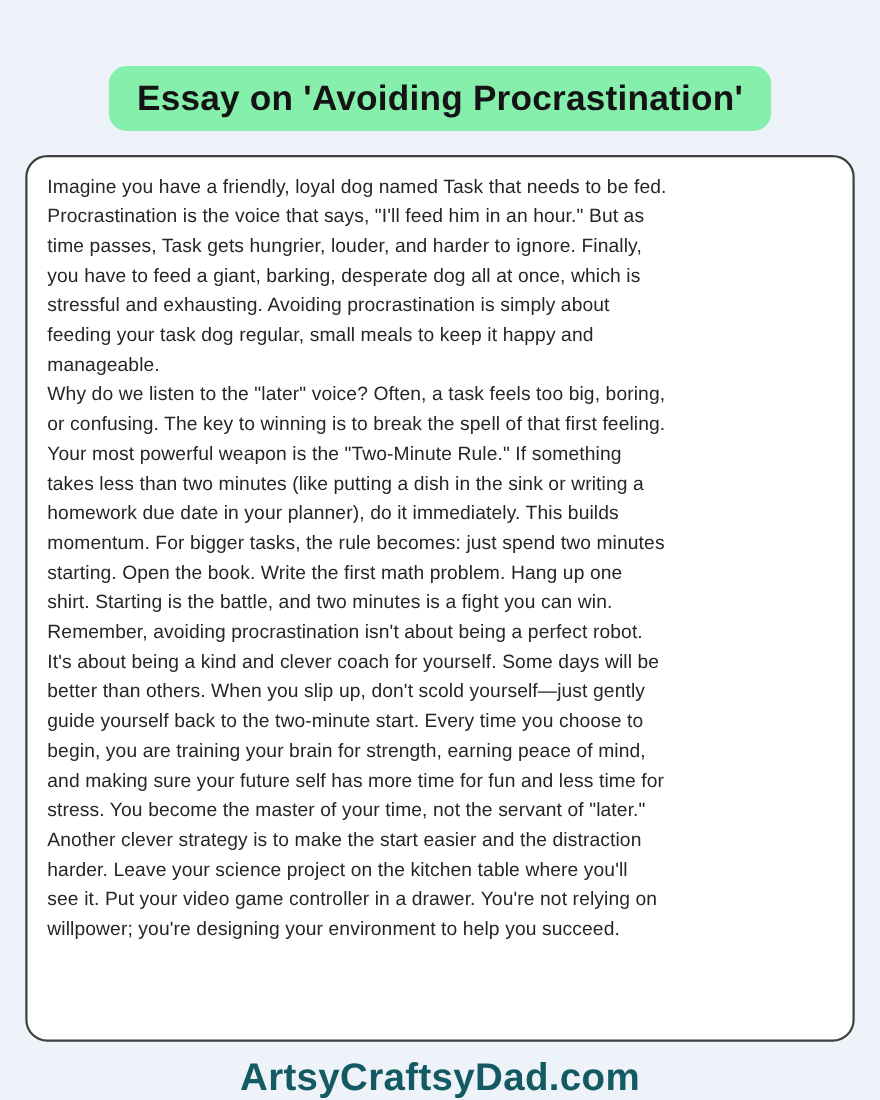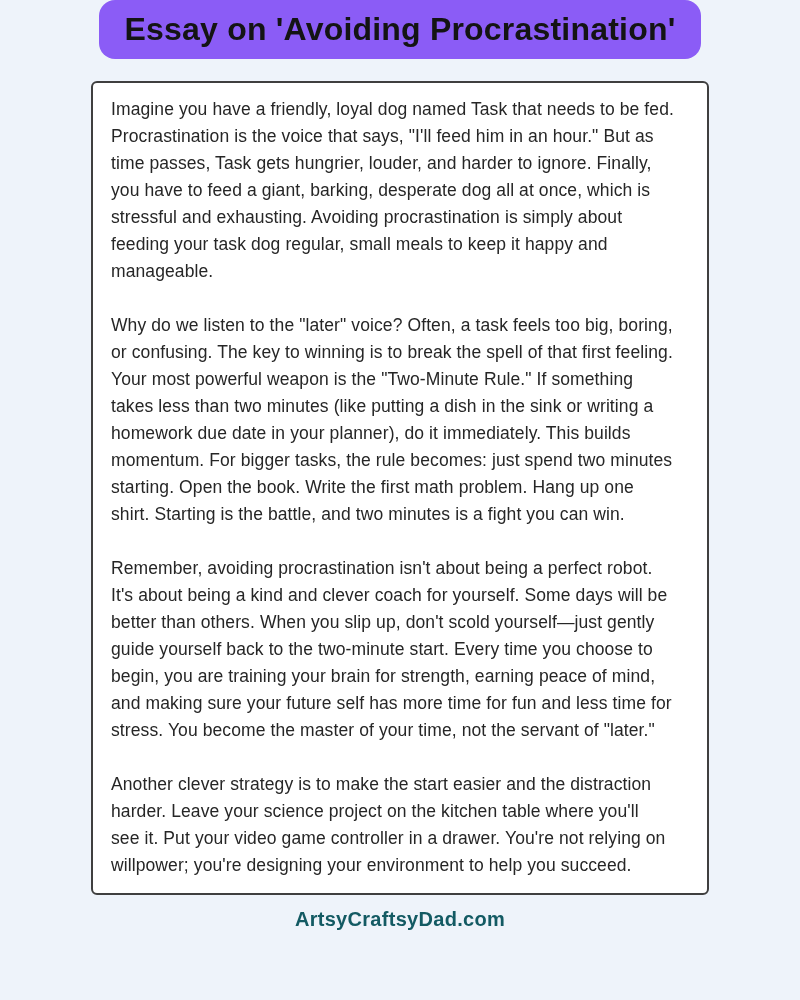--- a/index.html
+++ b/index.html
@@ -8,54 +8,54 @@
     height: 1000px;
     font-family: "Liberation Sans", sans-serif;
   }
   body {
     background: #eef3fa;
     display: flex;
     flex-direction: column;
     align-items: center;
   }
   .banner {
-    background: #8b5cf6;
+    margin-top: 60px;
+    background: #86efac;
     border-radius: 16px;
     padding: 11px 26px;
     max-width: 700px;
   }
   .banner h1 {
     font-size: 32px;
     font-weight: 700;
     color: #141414;
     letter-spacing: 0.2px;
     white-space: nowrap;
   }
   .essay-card {
     margin-top: 22px;
-    width: 618px;
+    width: 754px;
     min-height: 806px;
     background: #ffffff;
     border: 2px solid #3f3f3f;
-    border-radius: 6px;
+    border-radius: 20px;
     padding: 13px 18px 14px 18px;
   }
   .essay-card p {
     font-size: 17.5px;
     line-height: 27px;
     color: #262626;
     white-space: pre-line;
     letter-spacing: 0.1px;
   }
   .essay-card p + p {
-    margin-top: 27px;
   }
   .footer {
     margin-top: 13px;
-    font-size: 20px;
+    font-size: 35px;
     font-weight: 700;
     color: #135a63;
     letter-spacing: 0.3px;
   }
 </style>
 </head>
 <body>
 
 <div class="banner">
   <h1>Essay on 'Avoiding Procrastination'</h1>

